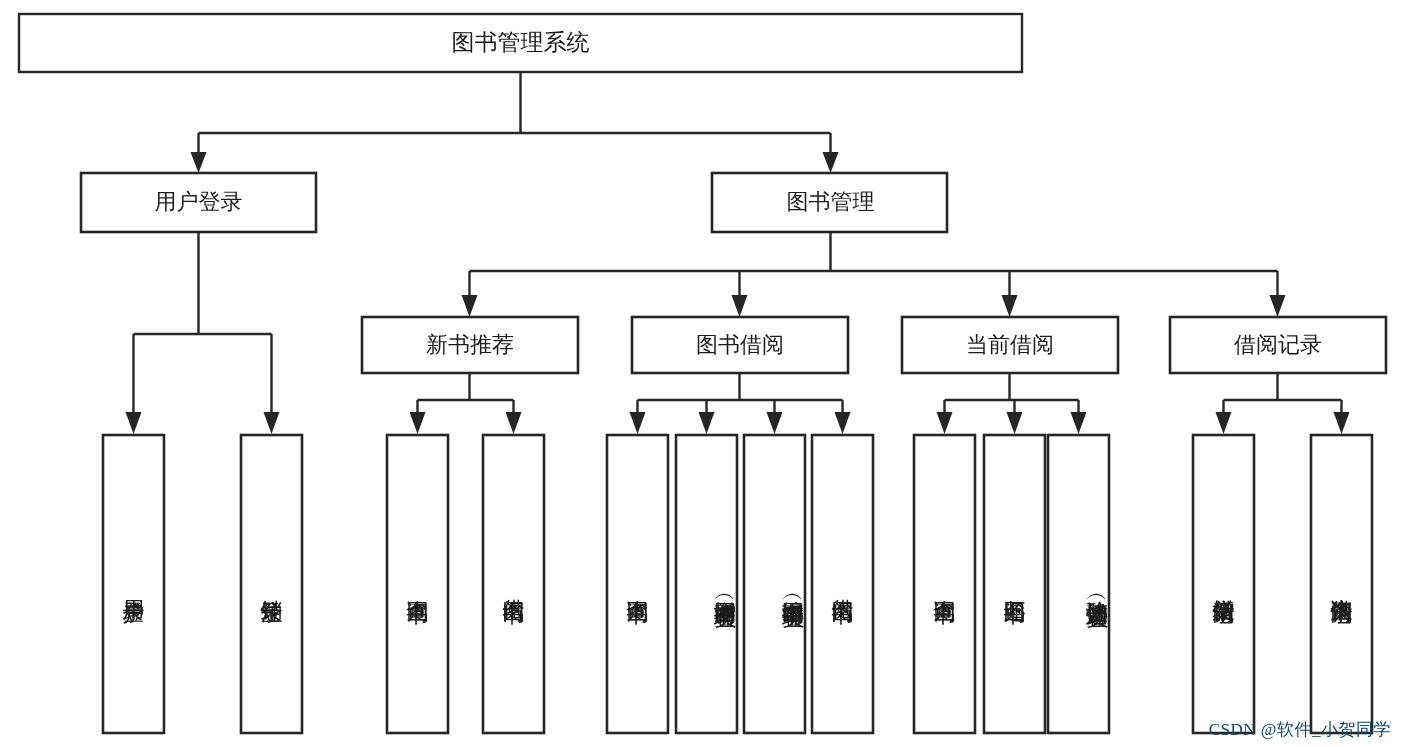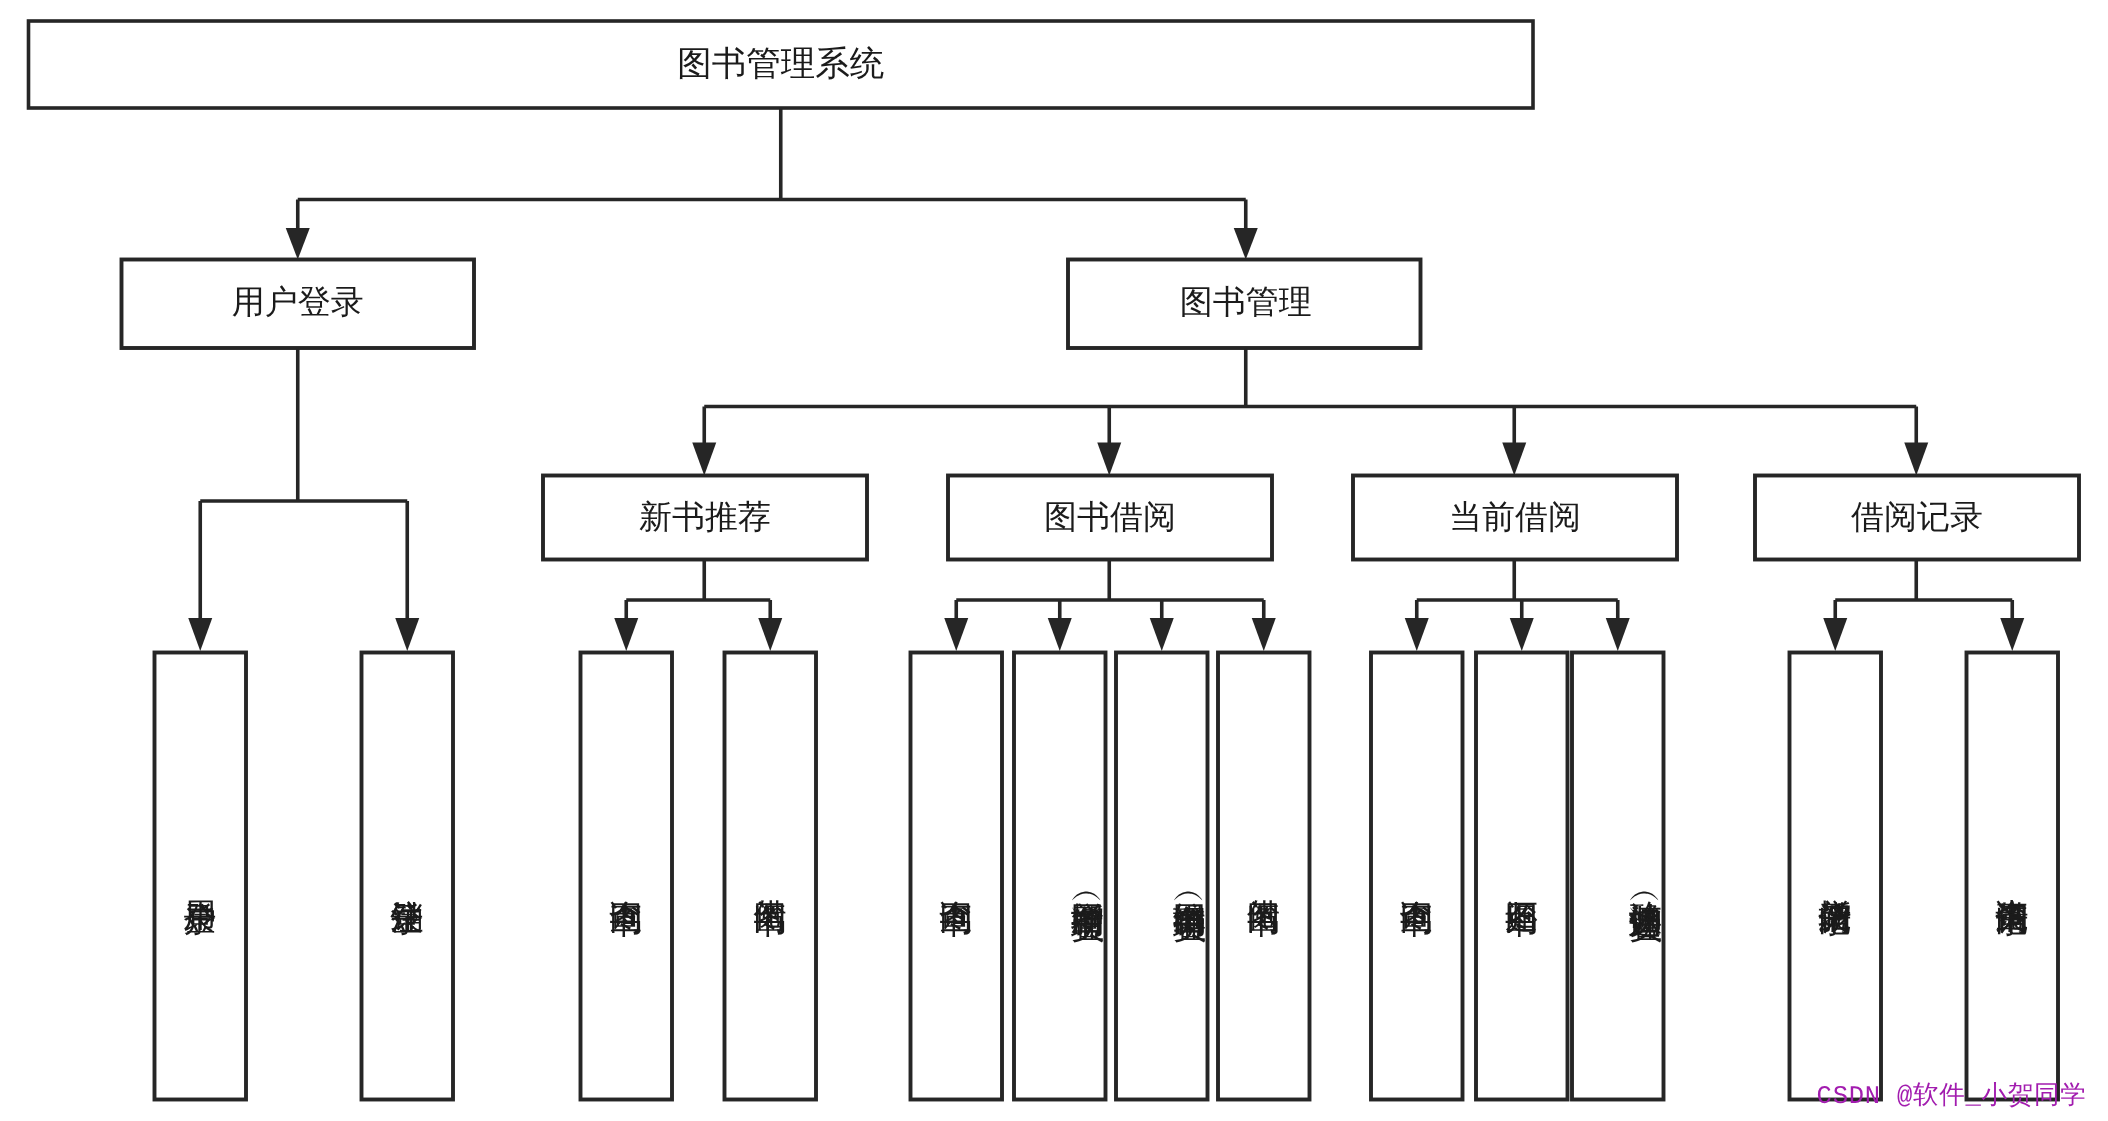--- a/index.html
+++ b/index.html
@@ -66,23 +66,23 @@
     color: #1b1b1b;
     letter-spacing: 1px;
     text-align: center;
     white-space: nowrap;
     user-select: none;
   }
   .watermark {
     position: absolute;
     right: 14px;
     bottom: 6px;
-    font-family: Liberation Mono, monospace;
+    font-family: Liberation Serif, serif;
     font-size: 17px;
-    color: #a21caf;
+    color: #0c4a6e;
     letter-spacing: 0.5px;
     white-space: nowrap;
   }
 </style>
 </head>
 <body>
 
 <div id="diagram-root">
 
   <svg id="flow" viewBox="0 0 1405 747" xmlns="http://www.w3.org/2000/svg">

